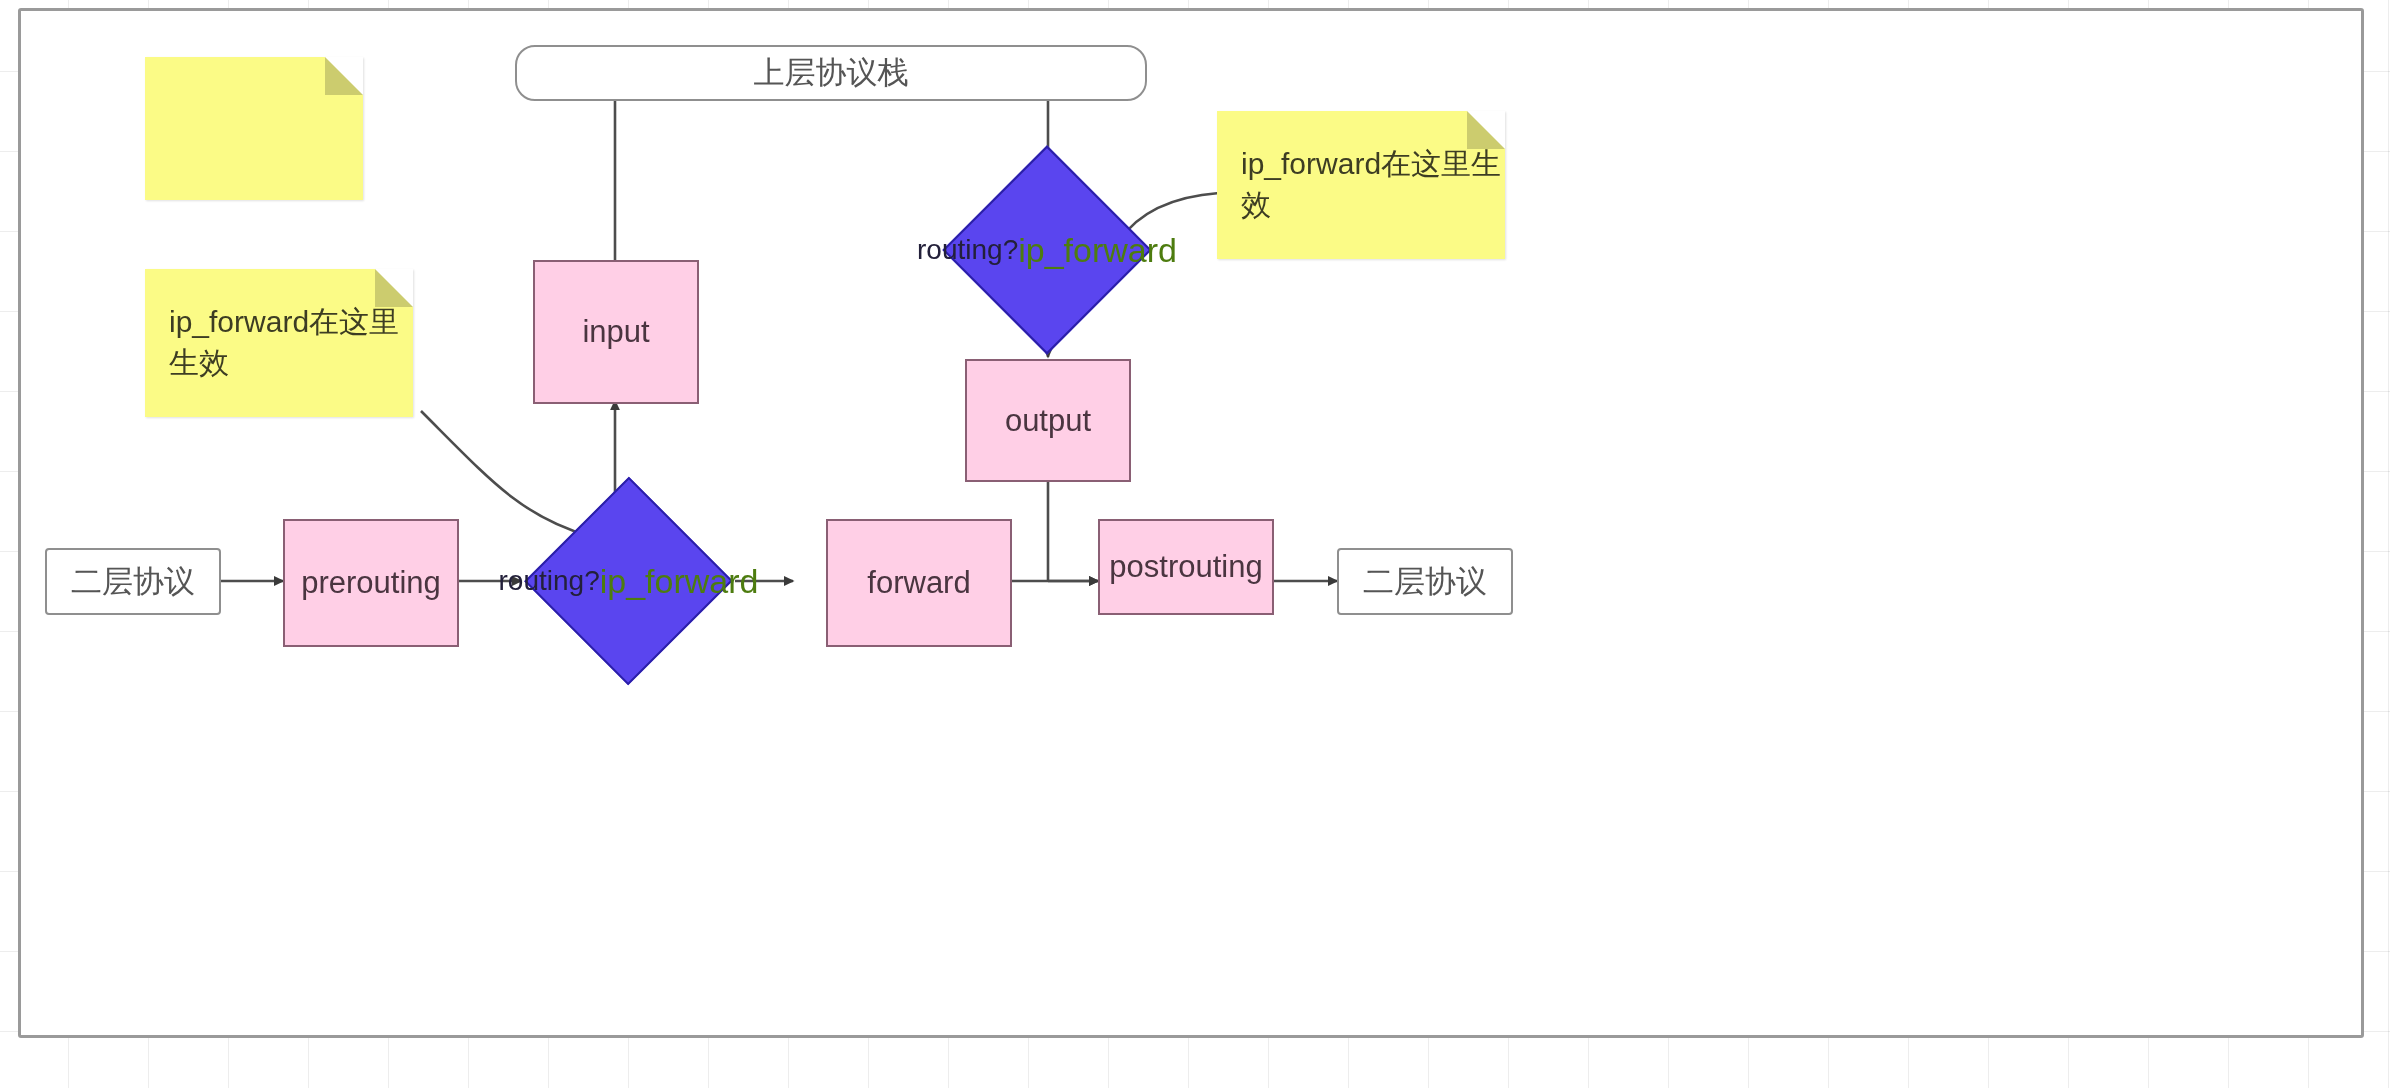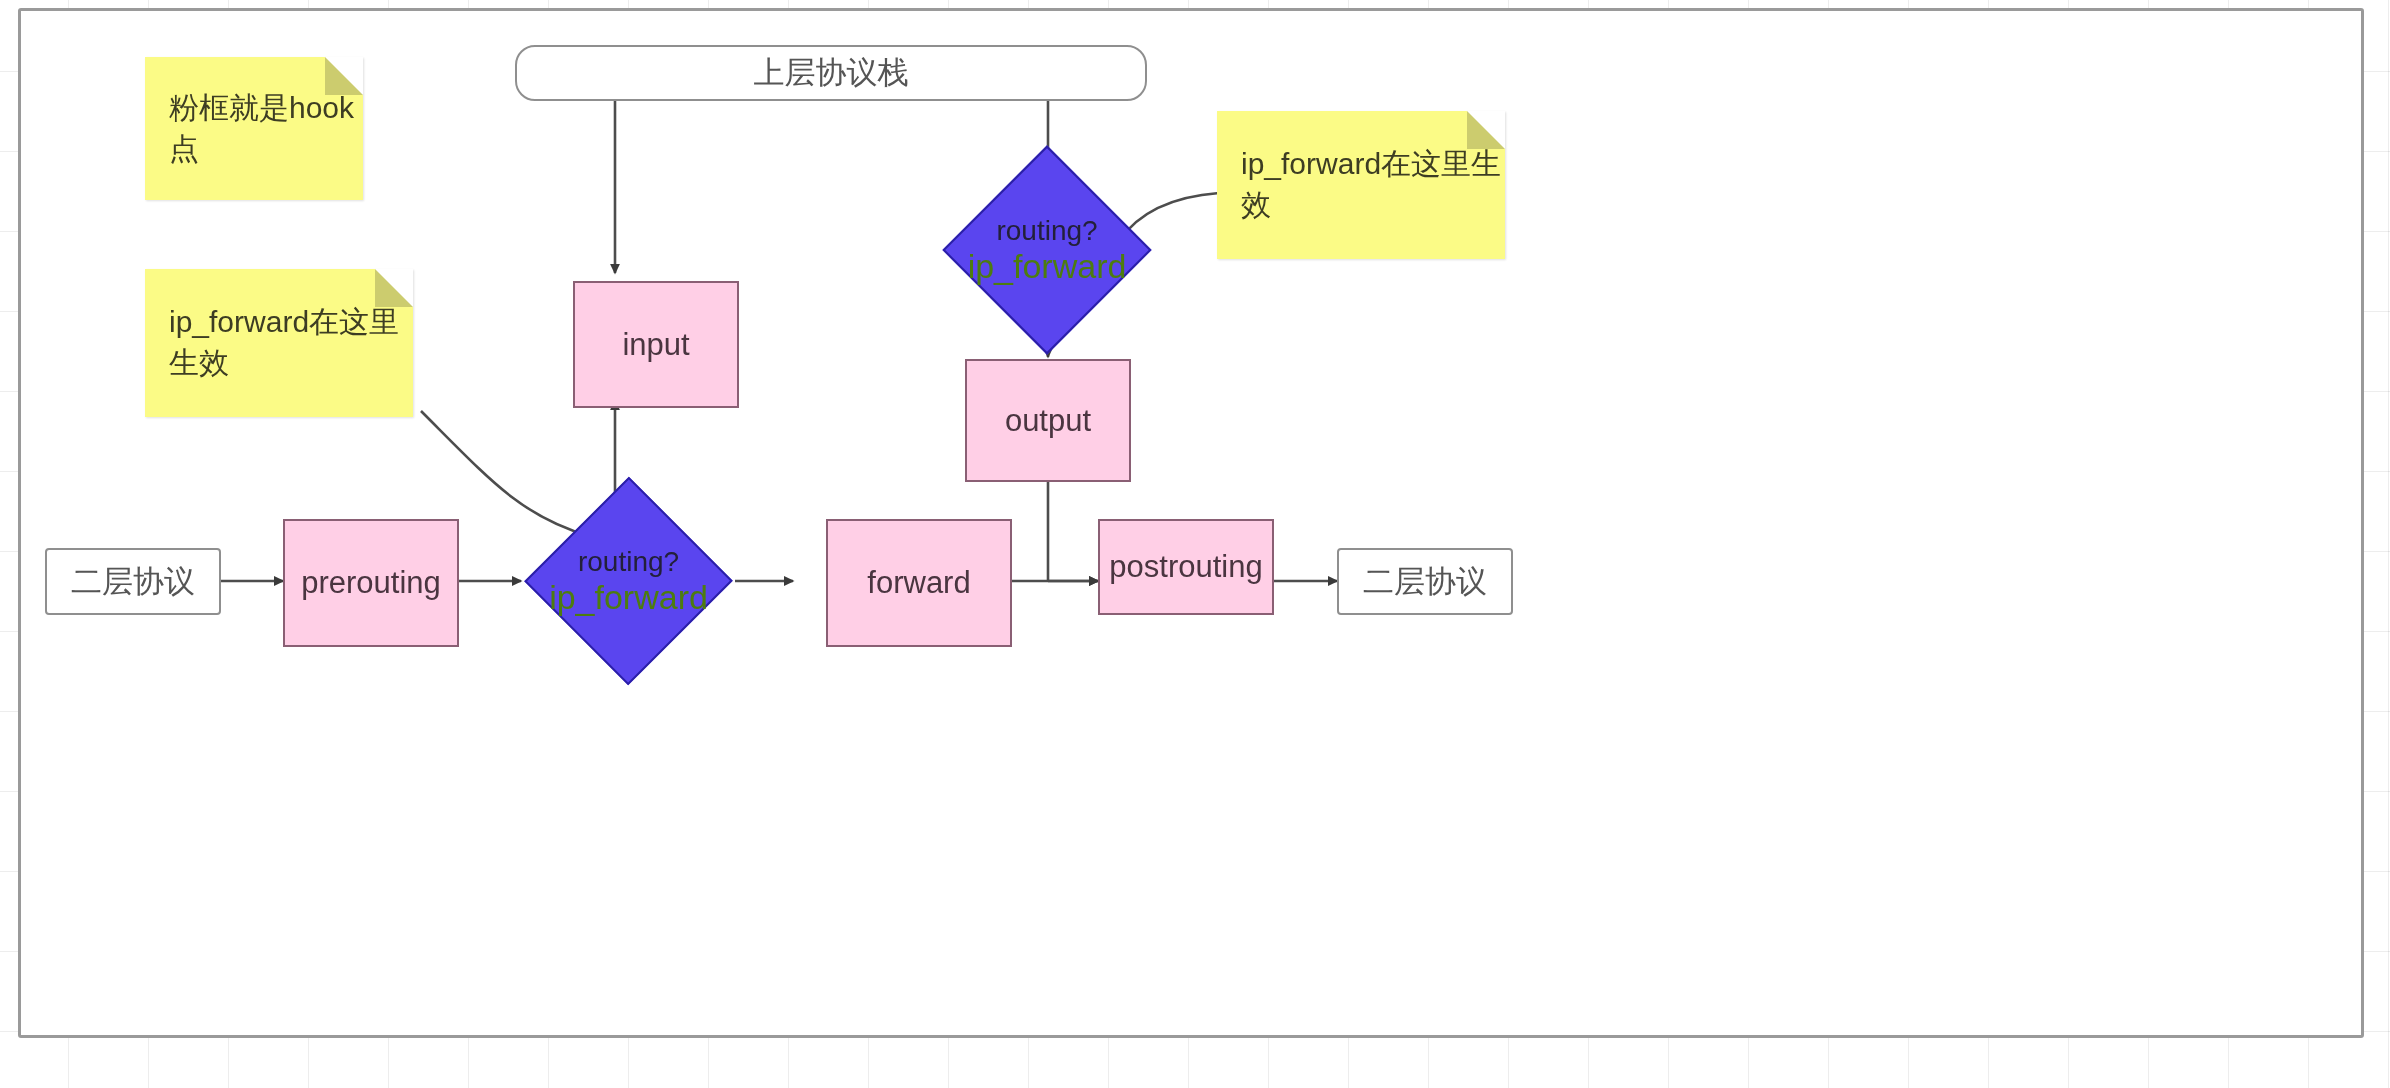--- a/index.html
+++ b/index.html
@@ -64,21 +64,21 @@
     display:block;
   }
   .diamond .dshape{
     position:absolute;inset:0;
     background:#5a45ef;
     border:2px solid #2b1fa8;
     transform:rotate(45deg);
   }
   .diamond .dtext{
     position:absolute;inset:0;
-    display:flex;flex-direction:column;align-items:center;justify-content:center;
+    display:flex;align-items:center;justify-content:center;
     line-height:1.12;
   }
   .dtext .l1{font-size:28px;color:#23203a;}
   .dtext .l2{font-size:34px;color:#4d7c0f;font-weight:400;}
 
   
   .sticky{
     position:absolute;z-index:3;
     background:#fbfb86;
     color:#3d3d23;
@@ -144,38 +144,37 @@
 
       <path d="M 1198,182 C 1145,186 1115,205 1098,230"></path>
     </g>
   </svg>
 
   <div class="node stackbar" style="left:494px;top:34px;width:632px;height:56px;">
     <span>上层协议栈</span>
   </div>
 
   <div class="sticky" style="left:124px;top:46px;width:218px;height:143px;">
-    <span>粉框就是hook点</span>
     <span class="foldmask"></span>
     <span class="fold"></span>
   </div>
 
   <div class="sticky" style="left:124px;top:258px;width:268px;height:148px;">
     <span>ip_forward在这里生效</span>
     <span class="foldmask"></span>
     <span class="fold"></span>
   </div>
 
   <div class="sticky" style="left:1196px;top:100px;width:288px;height:148px;">
     <span>ip_forward在这里生效</span>
     <span class="foldmask"></span>
     <span class="fold"></span>
   </div>
 
-  <div class="node pink" style="left:512px;top:270px;width:166px;height:127px;margin-left:40px;">
+  <div class="node pink" style="left:512px;top:249px;width:166px;height:144px;">
     <span>input</span>
   </div>
 
   <div class="node pink" style="left:262px;top:508px;width:176px;height:128px;">
     <span>prerouting</span>
   </div>
 
   <div class="node pink" style="left:944px;top:348px;width:166px;height:123px;">
     <span>output</span>
   </div>

